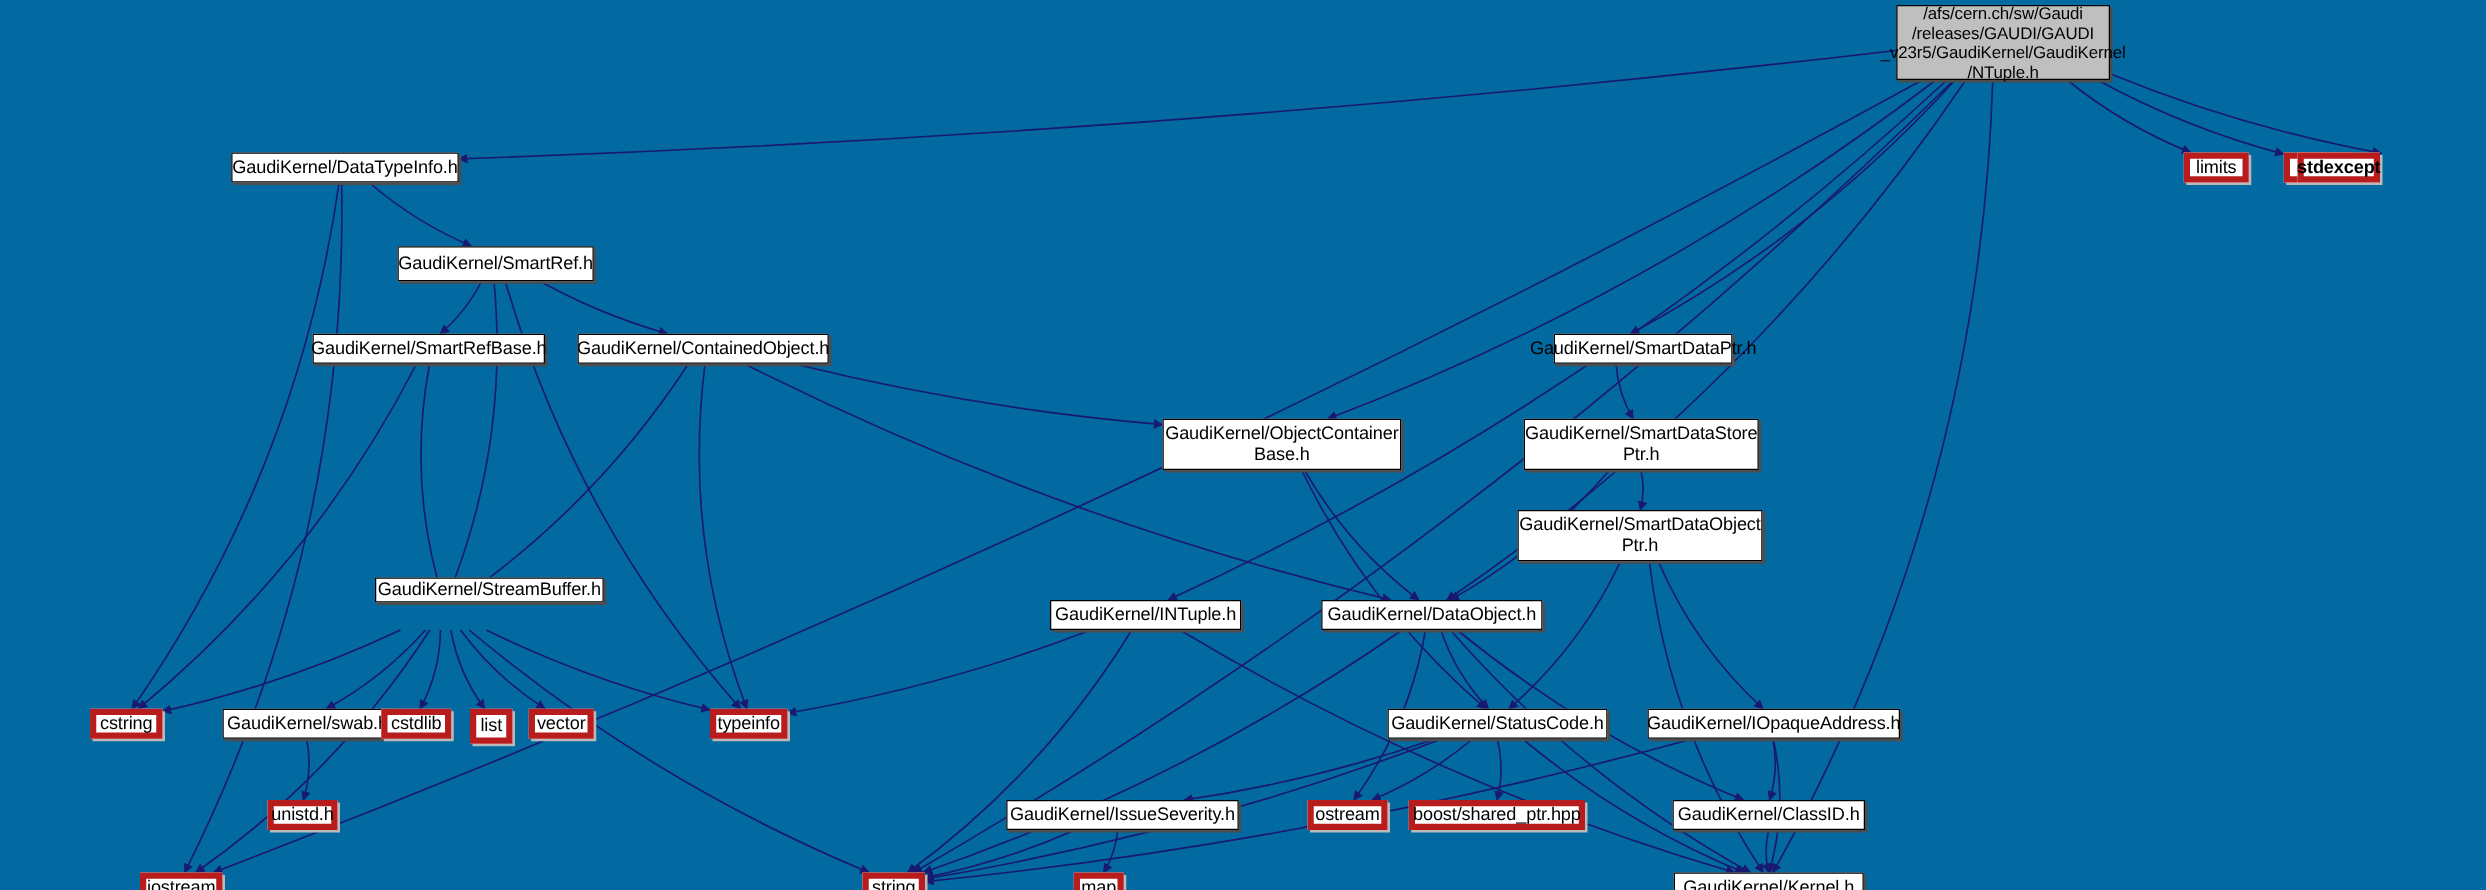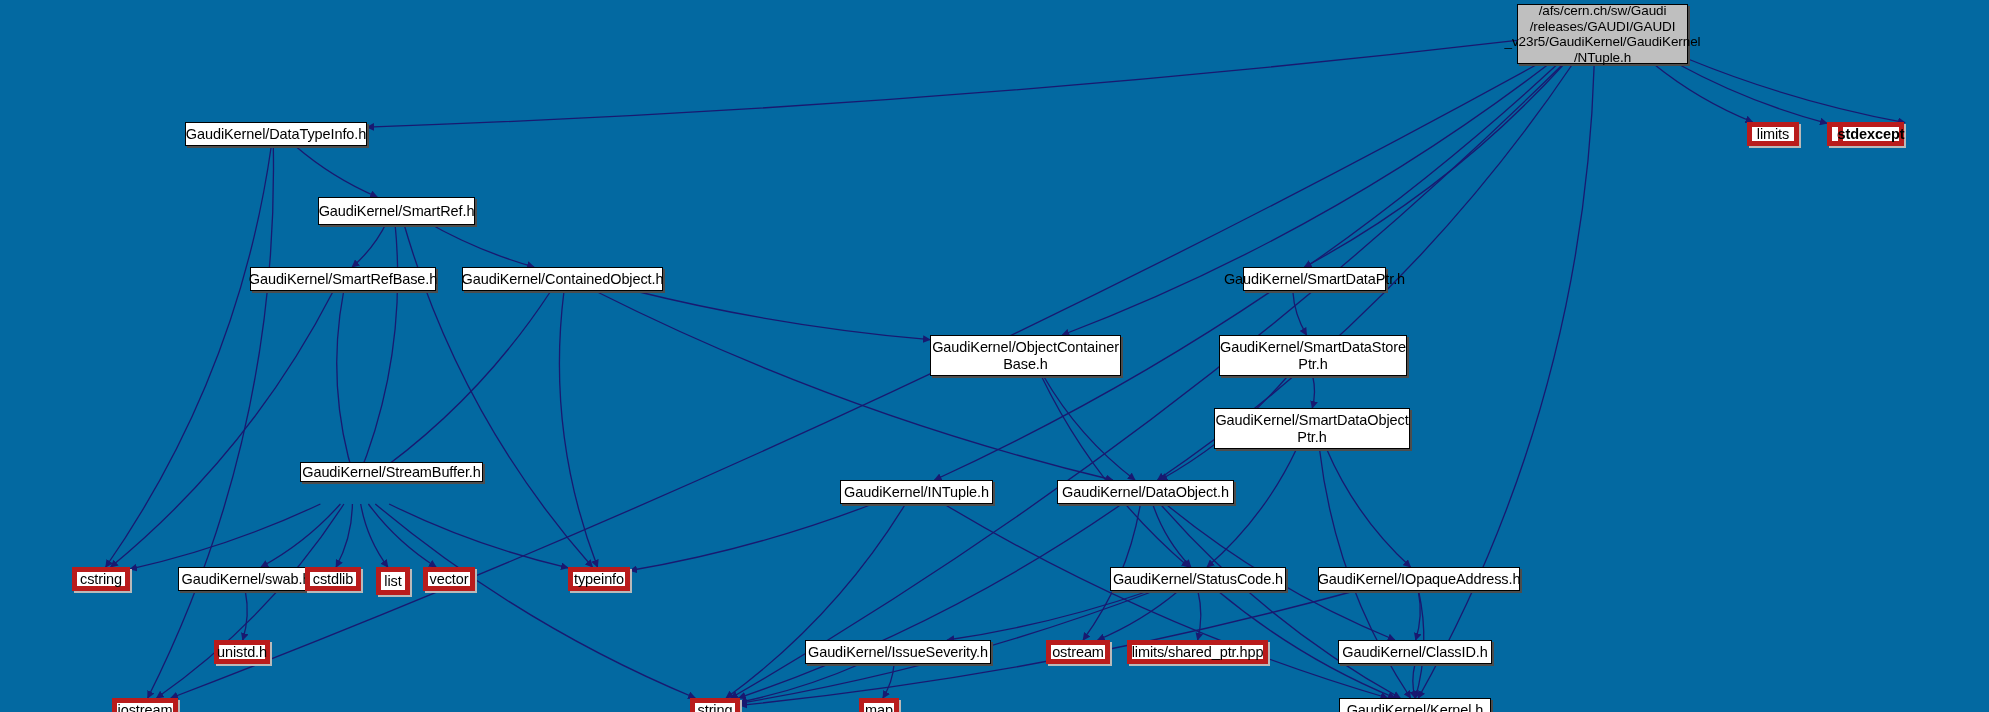--- a/index.html
+++ b/index.html
@@ -146,20 +146,20 @@
       <div class="node" style="left: 178px; top: 567px; width: 136px; height: 24px;">GaudiKernel/swab.h</div>
       <div class="node sys" style="left: 305px; top: 567px; width: 56px; height: 24px;">cstdlib</div>
       <div class="node sys" style="left: 376px; top: 567px; width: 34px; height: 28px;">list</div>
       <div class="node sys" style="left: 423px; top: 567px; width: 52px; height: 24px;">vector</div>
       <div class="node sys" style="left: 568px; top: 567px; width: 62px; height: 24px;">typeinfo</div>
       <div class="node" style="left: 1110px; top: 567px; width: 176px; height: 24px;">GaudiKernel/StatusCode.h</div>
       <div class="node" style="left: 1318px; top: 567px; width: 202px; height: 24px;">GaudiKernel/IOpaqueAddress.h</div>
       <div class="node sys" style="left: 214px; top: 640px; width: 56px; height: 24px;">unistd.h</div>
       <div class="node" style="left: 805px; top: 640px; width: 186px; height: 24px;">GaudiKernel/IssueSeverity.h</div>
       <div class="node sys" style="left: 1046px; top: 640px; width: 64px; height: 24px;">ostream</div>
-      <div class="node sys" style="left: 1127px; top: 640px; width: 141px; height: 24px;">limits/shared_ptr.hpp</div>
+      <div class="node sys" style="left: 1127px; top: 640px; width: 141px; height: 24px;">boost/shared_ptr.hpp</div>
       <div class="node" style="left: 1338px; top: 640px; width: 154px; height: 24px;">GaudiKernel/ClassID.h</div>
       <div class="node sys" style="left: 112px; top: 698px; width: 66px; height: 24px;">iostream</div>
       <div class="node sys" style="left: 690px; top: 698px; width: 50px; height: 24px;">string</div>
       <div class="node sys" style="left: 859px; top: 698px; width: 40px; height: 24px;">map</div>
       <div class="node" style="left: 1339px; top: 698px; width: 152px; height: 24px;">GaudiKernel/Kernel.h</div>
     </div>
 </div>
 
 </body></html>

